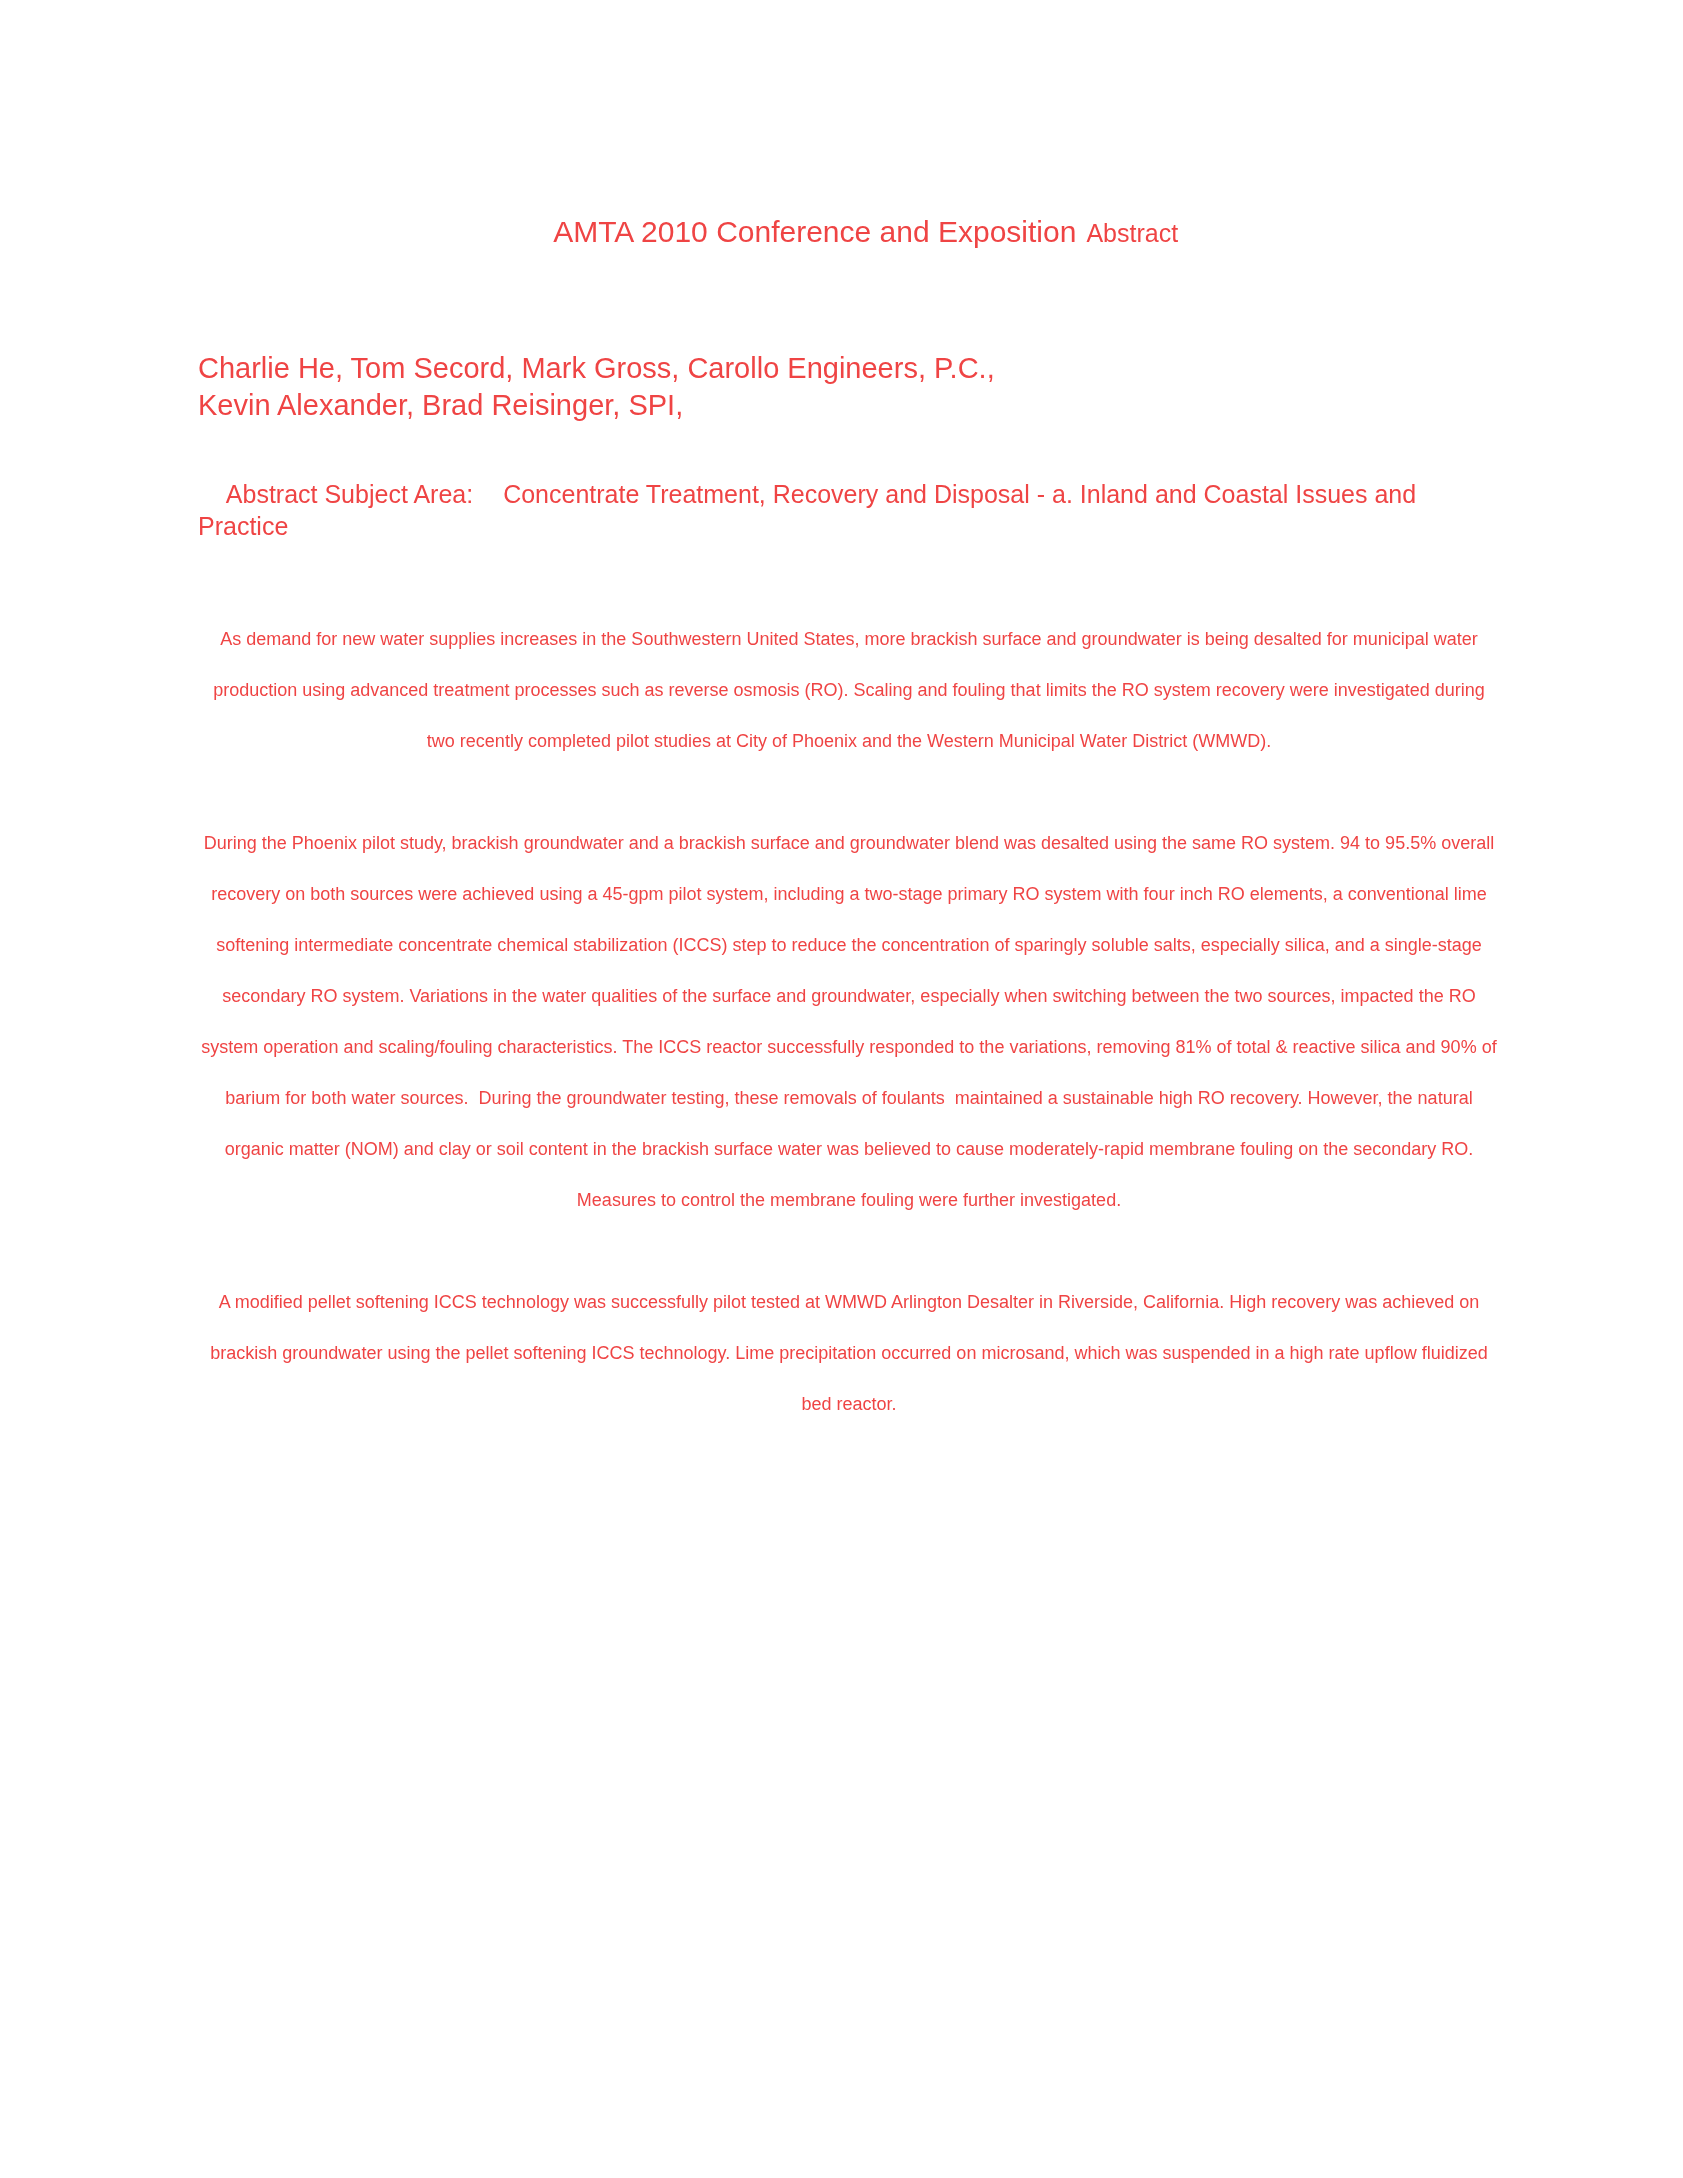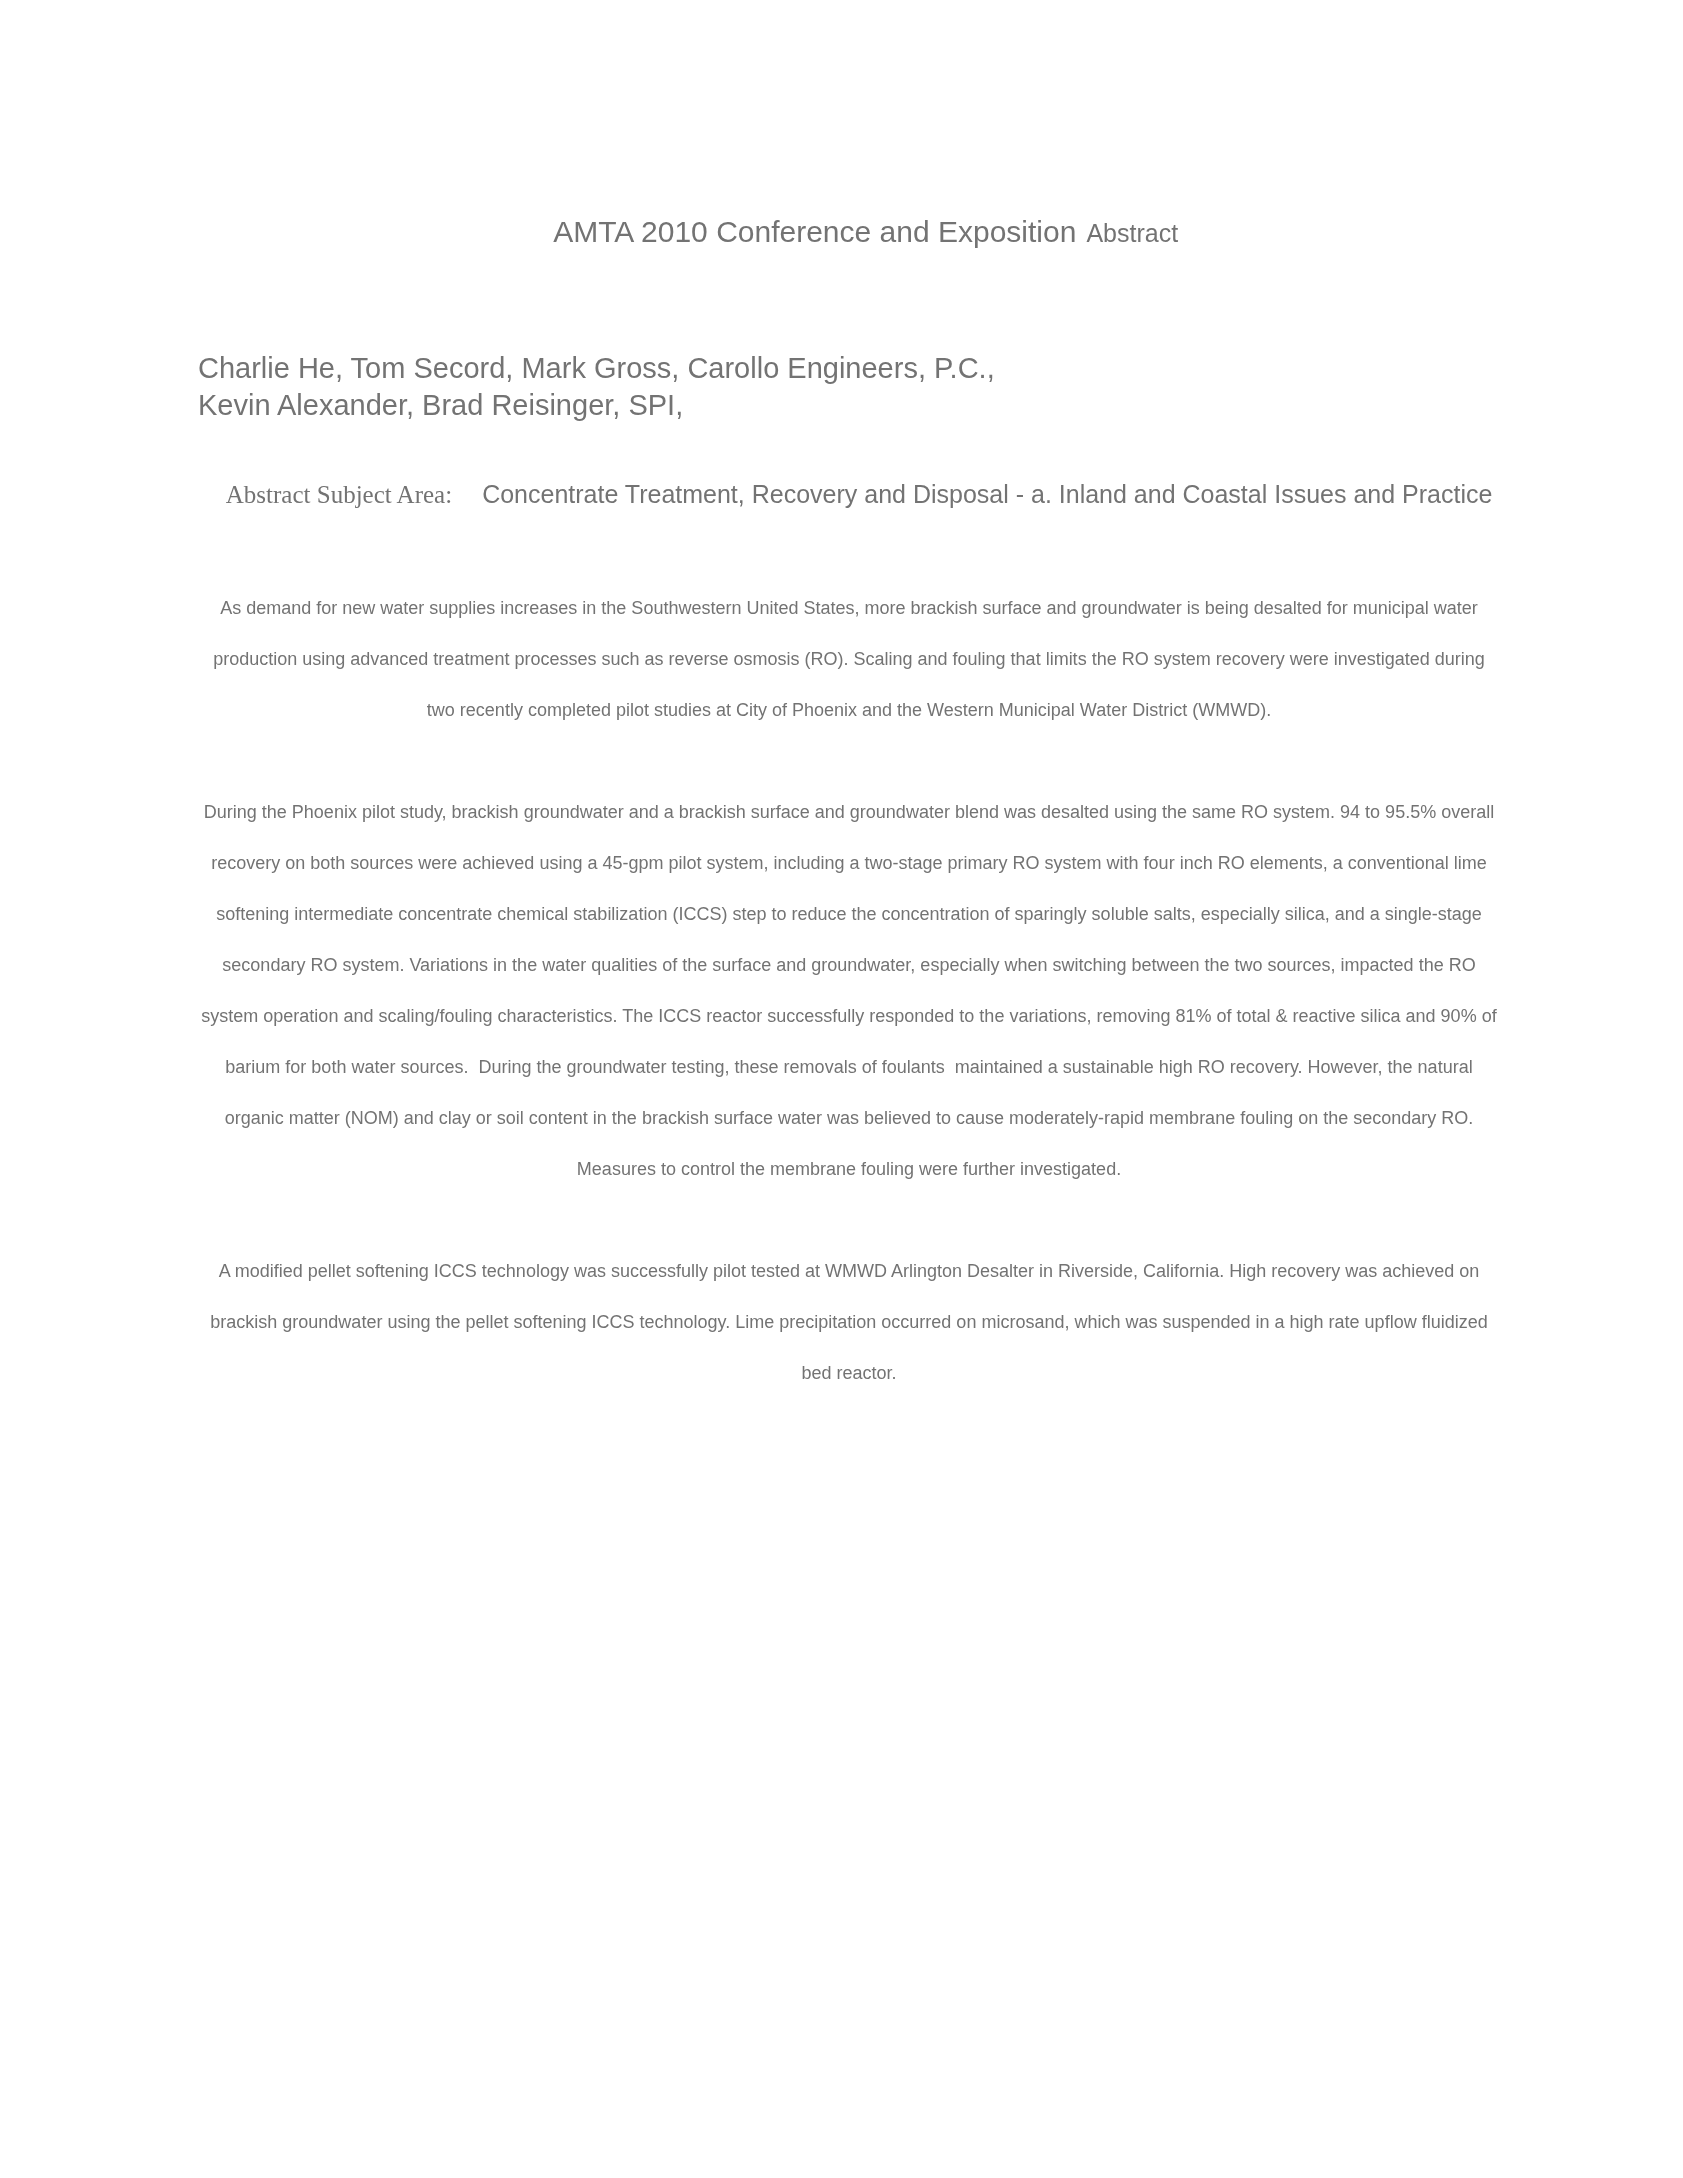--- a/index.html
+++ b/index.html
@@ -5,21 +5,21 @@
   html, body {
     margin: 0;
     padding: 0;
     background: #ffffff;
   }
   .page {
     position: relative;
     width: 1683px;
     height: 1874px;
     background: #ffffff;
-    color: #737373;
+    color: #ef4444;
     font-family: "Liberation Sans", sans-serif;
     box-sizing: border-box;
     padding: 178px 183px 0 198px;
     overflow: hidden;
   }
   .conference-title {
     text-align: center;
     font-size: 30px;
     line-height: 36px;
     margin: 0;
@@ -47,21 +47,20 @@
     white-space: pre-wrap;
   }
   .subject-line {
     font-size: 25px;
     line-height: 32px;
     margin-top: 22px;
     white-space: pre-wrap;
   }
   .subject-line .subject-label {
     margin-right: 30px;
-    font-family: Liberation Serif, serif;
   }
   .abstract-body {
     width: 1302px;
   }
   .abstract-body p {
     font-size: 18px;
     line-height: 51px;
     margin: 51px 0 0 0;
     white-space: pre-wrap;
     text-align: center;

